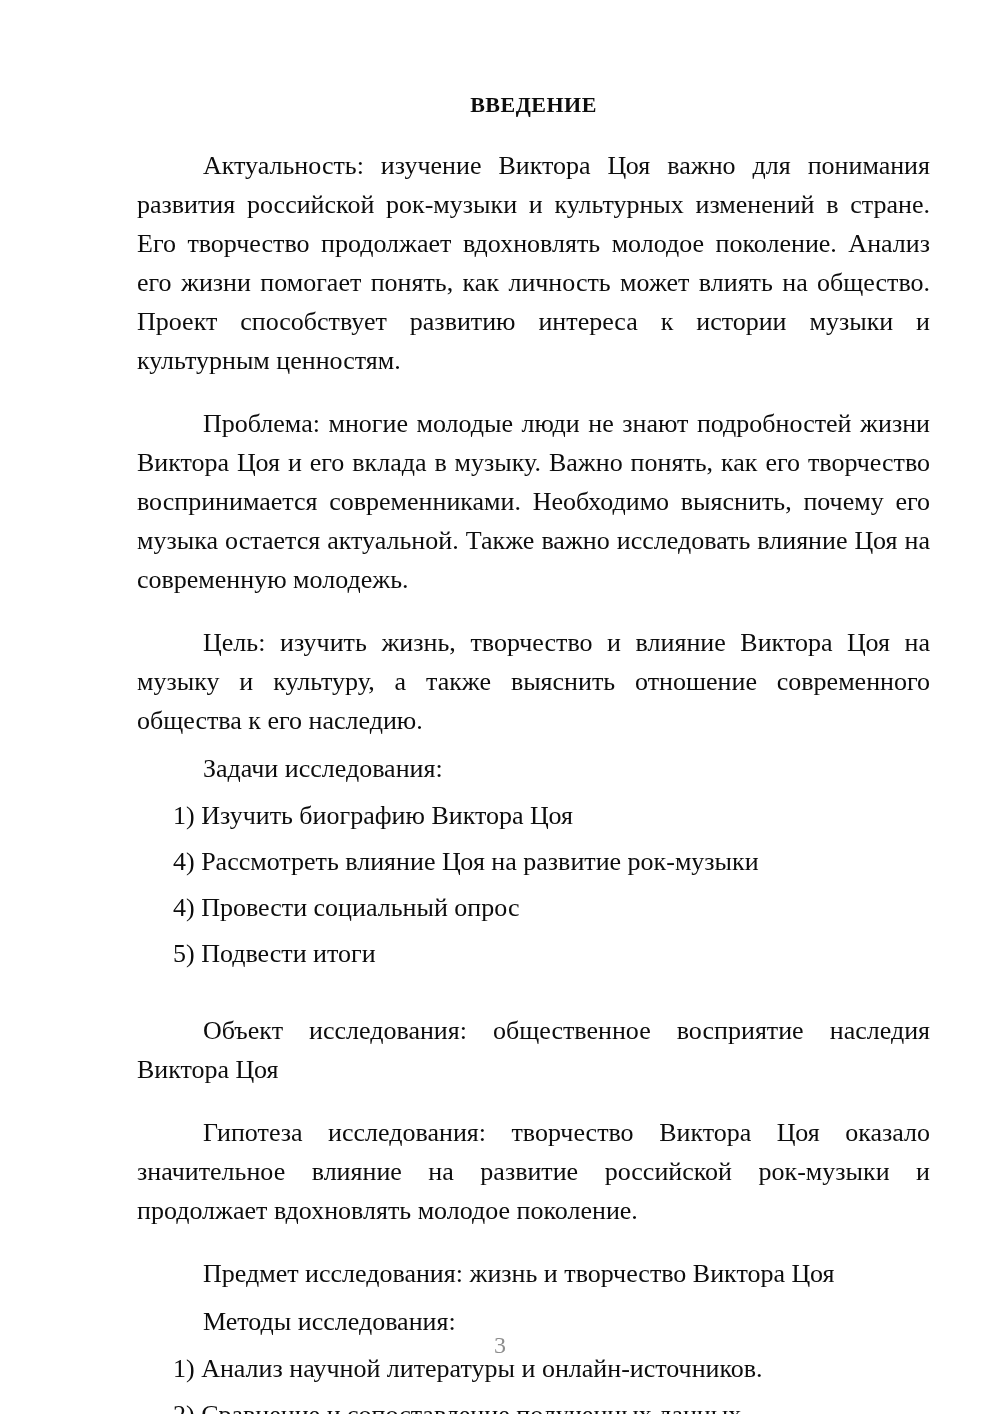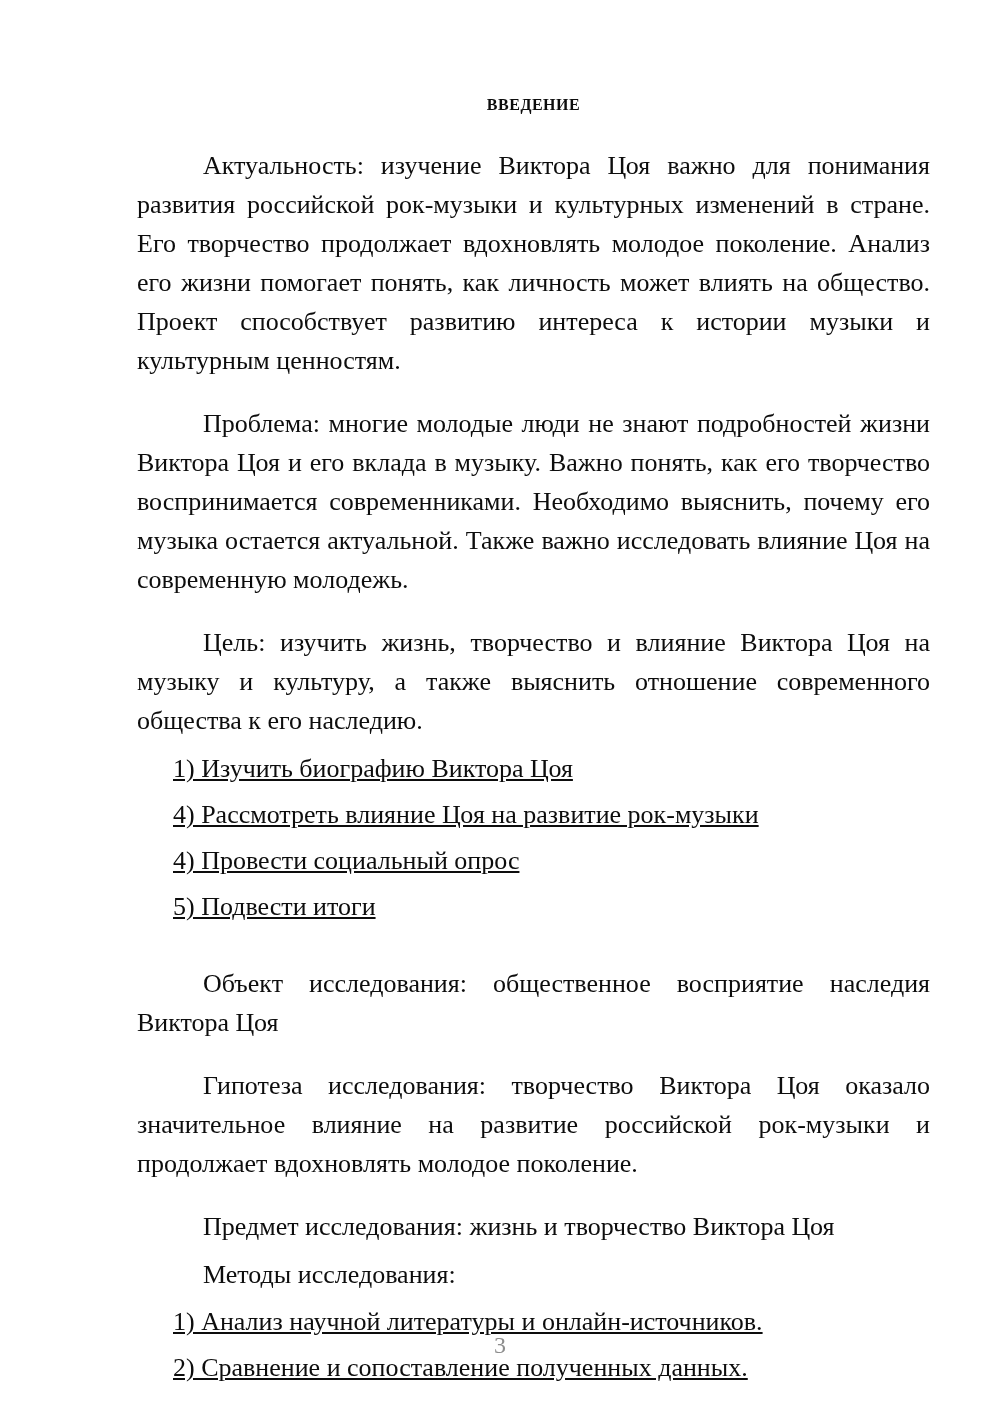--- a/index.html
+++ b/index.html
@@ -17,21 +17,21 @@
     color: #0d0d0d;
     box-sizing: border-box;
   }
   .content {
     position: absolute;
     left: 137px;
     top: 88px;
     width: 793px;
   }
   .doc-title {
-    font-size: 16px;
+    font-size: 22px;
     font-weight: bold;
     text-align: center;
     letter-spacing: 0.5px;
     line-height: 34px;
     margin: 0 0 19px 0;
   }
   .para {
     font-size: 26px;
     line-height: 39px;
     text-align: justify;
@@ -51,21 +51,20 @@
     font-size: 26px;
     line-height: 39px;
     text-align: left;
     text-indent: 66px;
     margin: 0 0 8px 0;
   }
   .list {
     list-style: none;
     margin: 0;
     padding: 0;
-    text-decoration: underline;
   }
   .list-item {
     font-size: 26px;
     line-height: 39px;
     text-align: left;
     padding-left: 36px;
     margin: 0 0 7px 0;
     white-space: nowrap;
   }
   .block-gap-sm { height: 7px; }
@@ -89,20 +88,21 @@
   <div class="content">
 
     <h1 class="doc-title">ВВЕДЕНИЕ</h1>
 
     <p class="para last-line-natural">Актуальность: изучение Виктора Цоя важно для понимания развития российской рок-музыки и культурных изменений в стране. Его творчество продолжает вдохновлять молодое поколение. Анализ его жизни помогает понять, как личность может влиять на общество. Проект способствует развитию интереса к истории музыки и культурным ценностям.</p>
 
     <p class="para last-line-natural para-gap">Проблема: многие молодые люди не знают подробностей жизни Виктора Цоя и его вклада в музыку. Важно понять, как его творчество воспринимается современниками. Необходимо выяснить, почему его музыка остается актуальной. Также важно исследовать влияние Цоя на современную молодежь.</p>
 
     <p class="para last-line-natural para-gap">Цель: изучить жизнь, творчество и влияние Виктора Цоя на музыку и культуру, а также выяснить отношение современного общества к его наследию.</p>
 
+    <p class="subhead">Задачи исследования:</p>
 
     <ul class="list">
       <li class="list-item">1) Изучить биографию Виктора Цоя</li>
       <li class="list-item">4) Рассмотреть влияние Цоя на развитие рок-музыки</li>
       <li class="list-item">4) Провести социальный опрос</li>
       <li class="list-item">5) Подвести итоги</li>
     </ul>
 
     <div class="block-gap-sm"></div>
 

